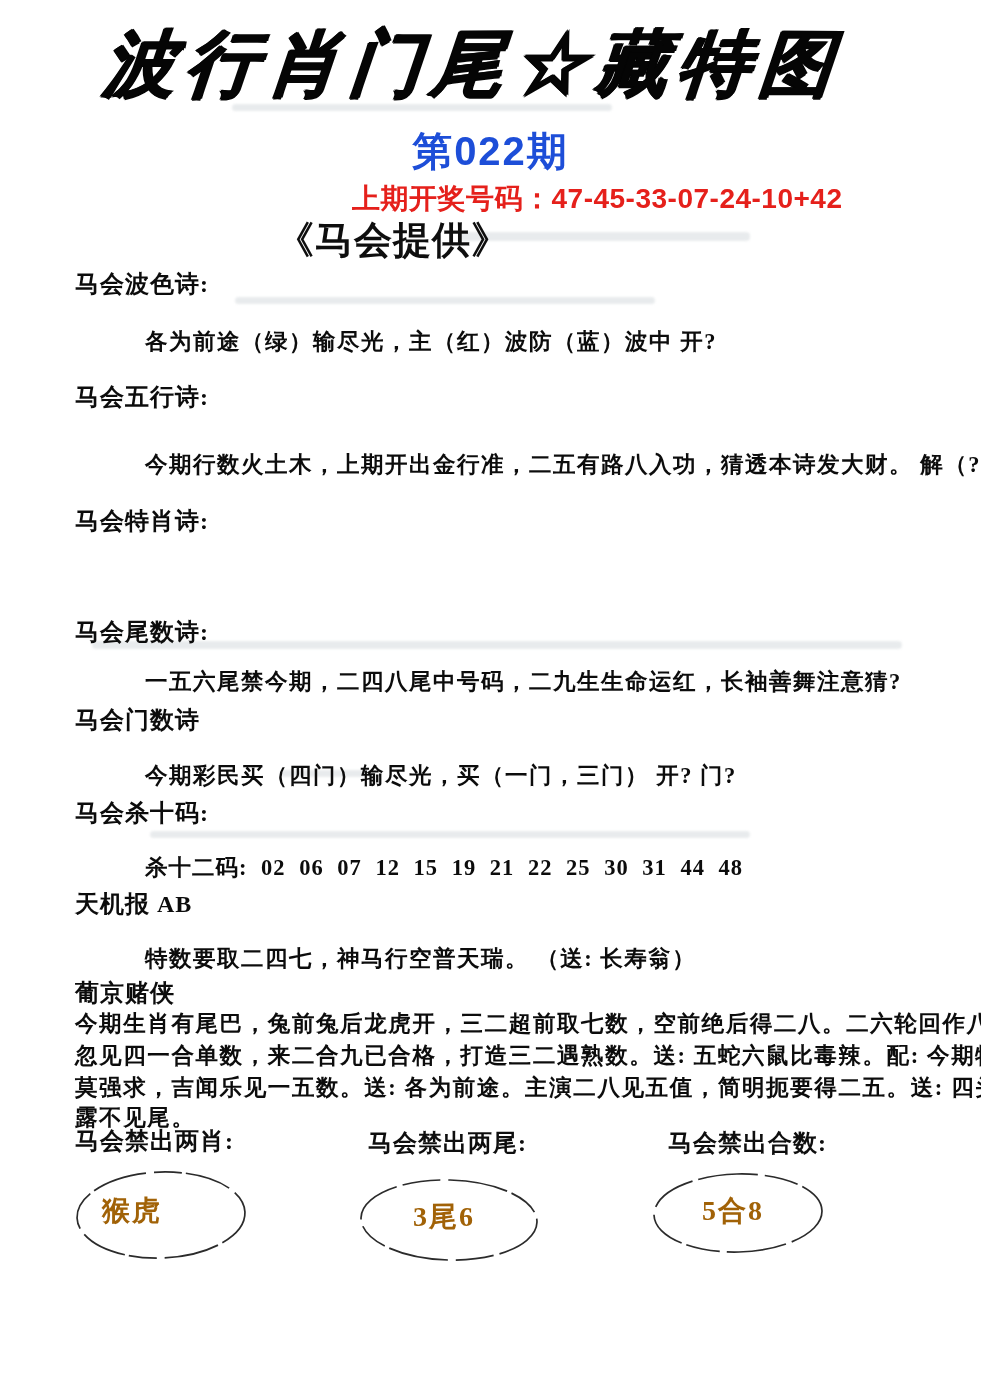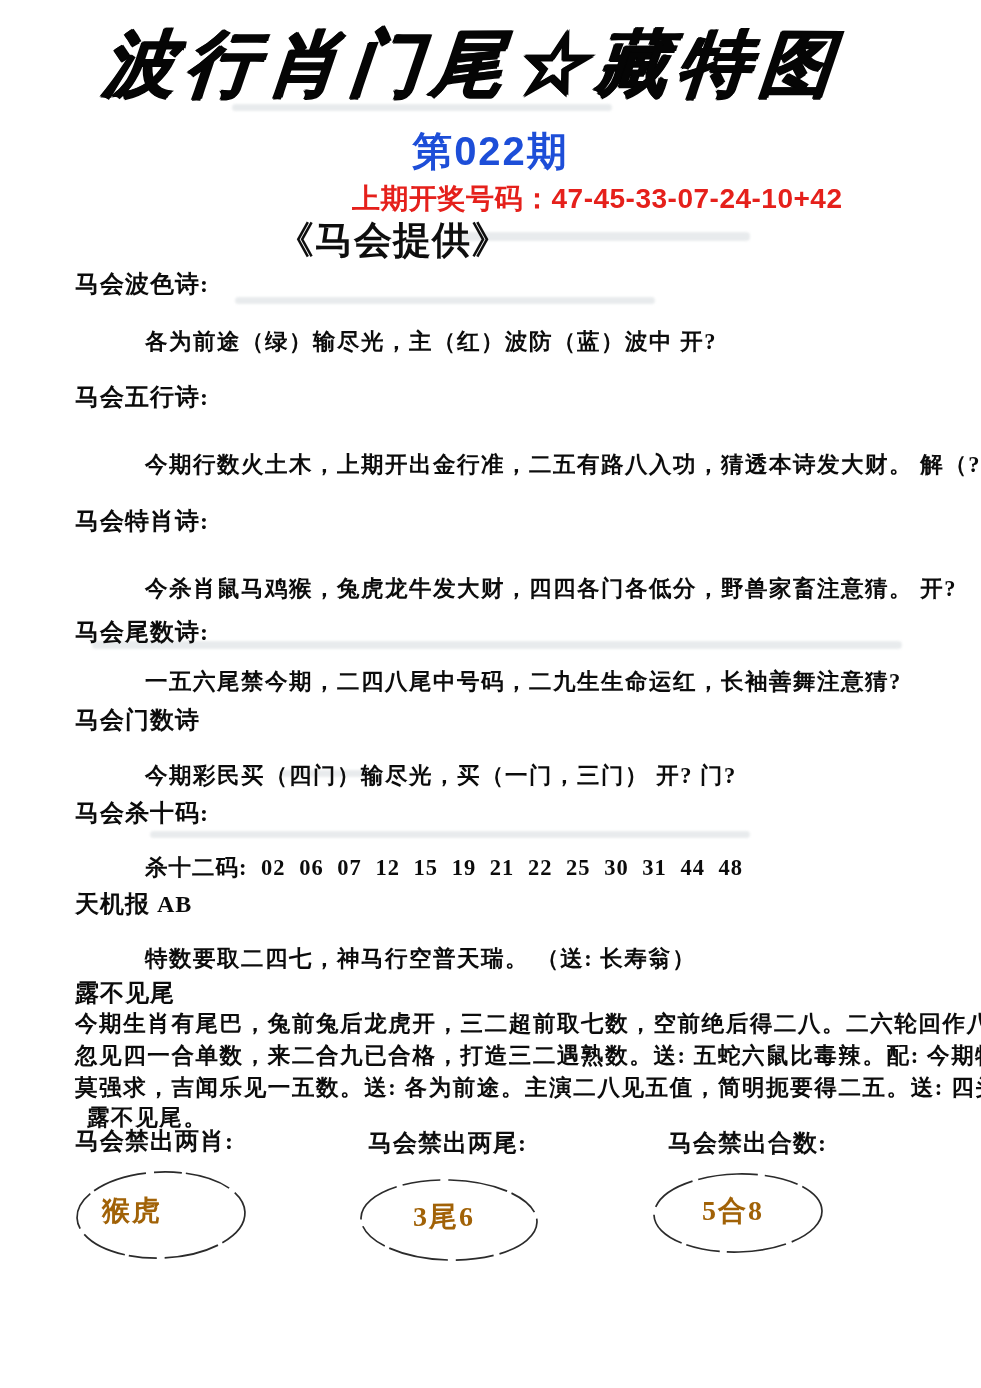--- a/index.html
+++ b/index.html
@@ -108,39 +108,38 @@
   <div class="abs lastdraw"><span>上期开奖号码：</span><span>47-45-33-07-24-10+42</span></div>
   <div class="abs provider">《马会提供》</div>
 
   <div class="abs heading" style="top:268px;">马会波色诗:</div>
   <div class="abs poem" style="top:326px;">各为前途（绿）输尽光，主（红）波防（蓝）波中 开?</div>
 
   <div class="abs heading" style="top:381px;">马会五行诗:</div>
   <div class="abs poem" style="top:449px;">今期行数火土木，上期开出金行准，二五有路八入功，猜透本诗发大财。 解（?）</div>
 
   <div class="abs heading" style="top:505px;">马会特肖诗:</div>
-  <div class="abs poem" style="top:573px;">今杀肖鼠马鸡猴，兔虎龙牛发大财，四四各门各低分，野兽家畜注意猜。 开?</div>
 
   <div class="abs heading" style="top:616px;">马会尾数诗:</div>
   <div class="abs poem" style="top:666px;">一五六尾禁今期，二四八尾中号码，二九生生命运红，长袖善舞注意猜?</div>
 
   <div class="abs heading" style="top:704px;">马会门数诗</div>
   <div class="abs poem" style="top:760px;">今期彩民买（四门）输尽光，买（一门，三门） 开? 门?</div>
 
   <div class="abs heading" style="top:797px;">马会杀十码:</div>
   <div class="abs poem nums" style="top:852px;">杀十二码: 02 06 07 12 15 19 21 22 25 30 31 44 48</div>
 
   <div class="abs heading" style="top:888px;">天机报 AB</div>
   <div class="abs poem" style="top:943px;">特数要取二四七，神马行空普天瑞。 （送: 长寿翁）</div>
 
-  <div class="abs heading" style="top:977px;">露不见尾</div>
+  <div class="abs heading" style="top:977px;">葡京赌侠</div>
   <div class="abs para" style="top:1008px;">今期生肖有尾巴，兔前兔后龙虎开，三二超前取七数，空前绝后得二八。二六轮回作八尾，</div>
   <div class="abs para" style="top:1040px;">忽见四一合单数，来二合九已合格，打造三二遇熟数。送: 五蛇六鼠比毒辣。配: 今期特码</div>
   <div class="abs para" style="top:1072px;">莫强求，吉闻乐见一五数。送: 各为前途。主演二八见五值，简明扼要得二五。送: 四头流</div>
-  <div class="abs para" style="top:1102px;margin-left:12px;">露不见尾。</div>
+  <div class="abs para" style="top:1102px;">露不见尾。</div>
 
   <div class="abs forbid-label" style="left:75px;  top:1125px;">马会禁出两肖:</div>
   <div class="abs forbid-label" style="left:368px; top:1127px;">马会禁出两尾:</div>
   <div class="abs forbid-label" style="left:668px; top:1127px;">马会禁出合数:</div>
 
   <svg class="ellipse-svg" style="left:70px; top:1168px;" width="182" height="98" viewBox="0 0 182 98">
     <ellipse cx="91" cy="47" rx="84" ry="43" fill="none" stroke="#2b2b2b" stroke-width="1.7" stroke-dasharray="40 5 55 8 28 4 46 7" transform="rotate(-2 91 47)"></ellipse>
   </svg>
   <div class="abs forbid-value" style="left:102px; top:1192px;">猴虎</div>
 

